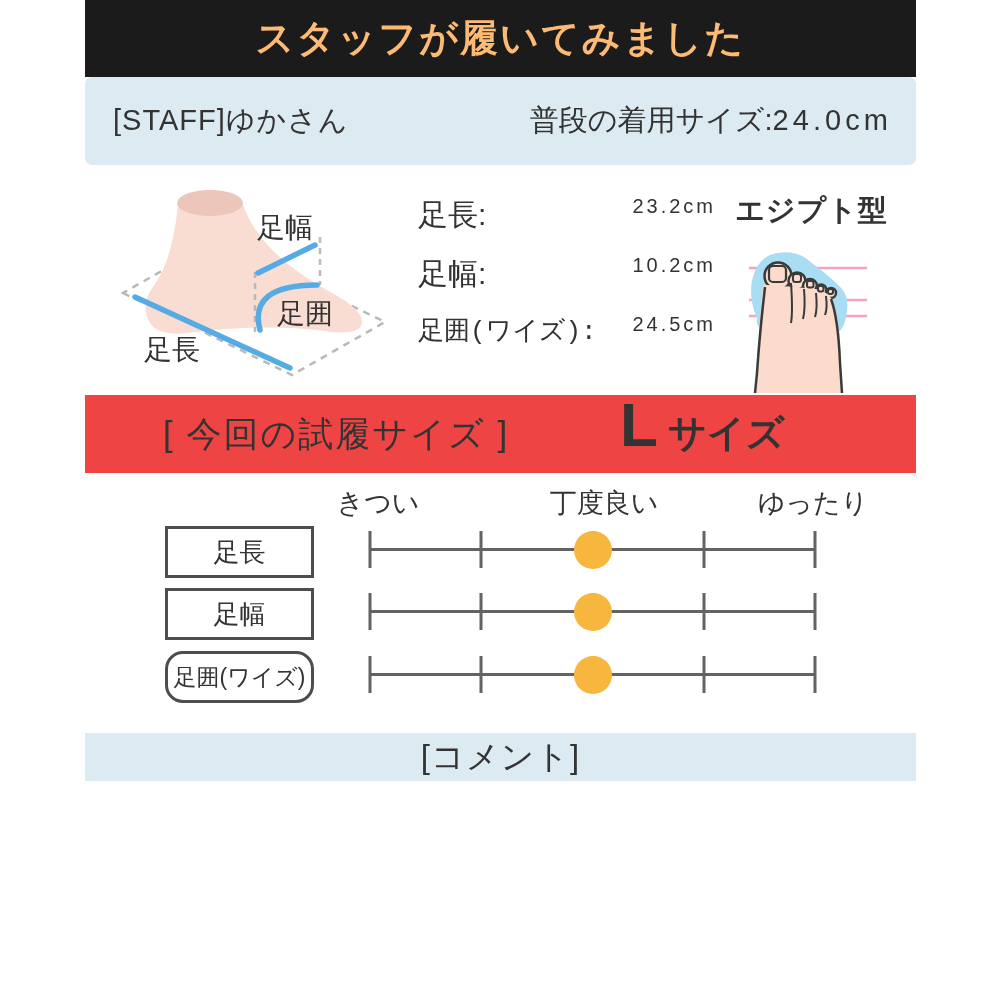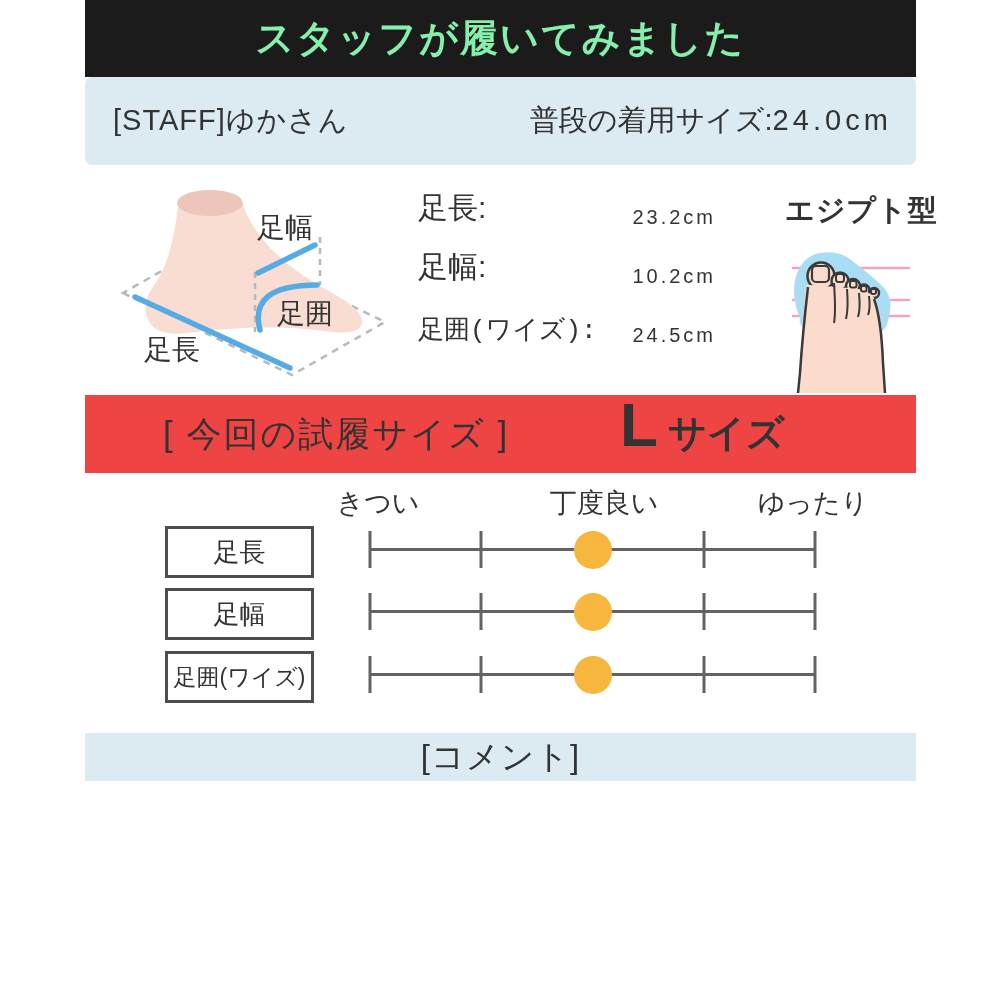--- a/index.html
+++ b/index.html
@@ -3,53 +3,53 @@
 <meta charset="utf-8">
 <title>Staff Fitting Review</title>
 <style>
   * { margin:0; padding:0; box-sizing:border-box; }
   body { background:#fff; font-family:"Liberation Sans","DejaVu Sans",sans-serif; color:#333; }
   .page { position:relative; width:1000px; height:1000px; background:#fff; overflow:hidden; }
   .content { position:absolute; left:85px; top:0; width:831px; }
 
   
   .header-bar { height:77px; background:#1b1b1b; display:flex; align-items:center; justify-content:center; }
-  .header-bar .title { color:#86efac; font-size:38px; font-weight:bold; letter-spacing:2px; }
+  .header-bar .title { color:#fdba74; font-size:38px; font-weight:bold; letter-spacing:2px; }
 
   
   .staff-bar { height:88px; background:#dcebf2; display:flex; align-items:center; justify-content:space-between; padding:0 24px 0 28px;border-radius:7px; }
   .staff-bar .left { font-size:29px; letter-spacing:1px; }
   .staff-bar .right { font-size:29px;text-align:center; }
   .staff-bar .right .val { letter-spacing:0.14em; }
 
   
   .measure-section { position:relative; height:230px; background:#fff; }
   .foot-diagram { position:absolute; left:5px; top:10px; }
   .m-rows { position:absolute; left:333px; top:30px; width:298px; }
-  .m-row { display:flex; justify-content:space-between; align-items:flex-end; height:34px; margin-bottom:25px; white-space:nowrap; }
+  .m-row { display:flex; justify-content:space-between; align-items:flex-start; height:34px; margin-bottom:25px; white-space:nowrap; }
   .m-row .m-label { font-size:30px; }
   .m-row:nth-child(3) .m-label { font-size:26px;font-family:Liberation Mono, monospace; }
   .m-row .m-value { font-size:20px; letter-spacing:0.15em; }
-  .foot-type { position:absolute; left:700px; top:26px; width:165px; }
+  .foot-type { position:absolute; left:644px; top:26px; width:165px; text-align:center; }
   .foot-type .ft-label { font-size:29px; font-weight:bold; letter-spacing:1px; }
   .foot-type svg { margin-top:12px; }
 
   
   .tryon-bar { position:relative; height:78px; background:#ef4444; }
   .tryon-bar .tl { position:absolute; left:78px; top:50%; transform:translateY(-50%); font-size:35px; letter-spacing:2px; }
   .tryon-size { position:absolute; left:535px; bottom:14px; display:flex; align-items:baseline; gap:10px; }
   .tryon-size .letter { font-size:62px; font-weight:bold; line-height:1; }
   .tryon-size .suffix { font-size:38px; font-weight:bold; }
 
   
   .fit-section { position:relative; height:255px; background:#fff; }
   .scale-head { position:absolute; top:12px; font-size:27px; transform:translateX(-50%); white-space:nowrap; }
   .fit-row-box { position:absolute; left:80px; width:149px; height:52px; border:3px solid #4d4d4d;
                  display:flex; align-items:center; justify-content:center; font-size:26px; white-space:nowrap; background:#fff; }
-  .fit-row-box.small { font-size:23px; }
+  .fit-row-box.small { font-size:23px;border-radius:18px; }
   .scale { position:absolute; left:285px; width:445px; height:38px; }
   .scale .hline { position:absolute; left:0; right:0; top:18px; height:3px; background:#636363; }
   .scale .tick { position:absolute; top:1px; width:3px; height:37px; background:#636363; transform:translateX(-50%); }
   .scale .dot { position:absolute; top:1px; width:38px; height:38px; border-radius:50%; background:#f7b73e; transform:translateX(-50%); }
 
   
   .comment-bar { margin-top:5px; height:48px; background:#dcebf2; display:flex; align-items:center; justify-content:center; }
   .comment-bar .ct { font-size:33px; letter-spacing:1px; }
   .comment-text { padding:13px 0 0 15px; font-size:31px; line-height:45px; color:#3d3d3d; }
   .comment-text .line { white-space:nowrap; }

